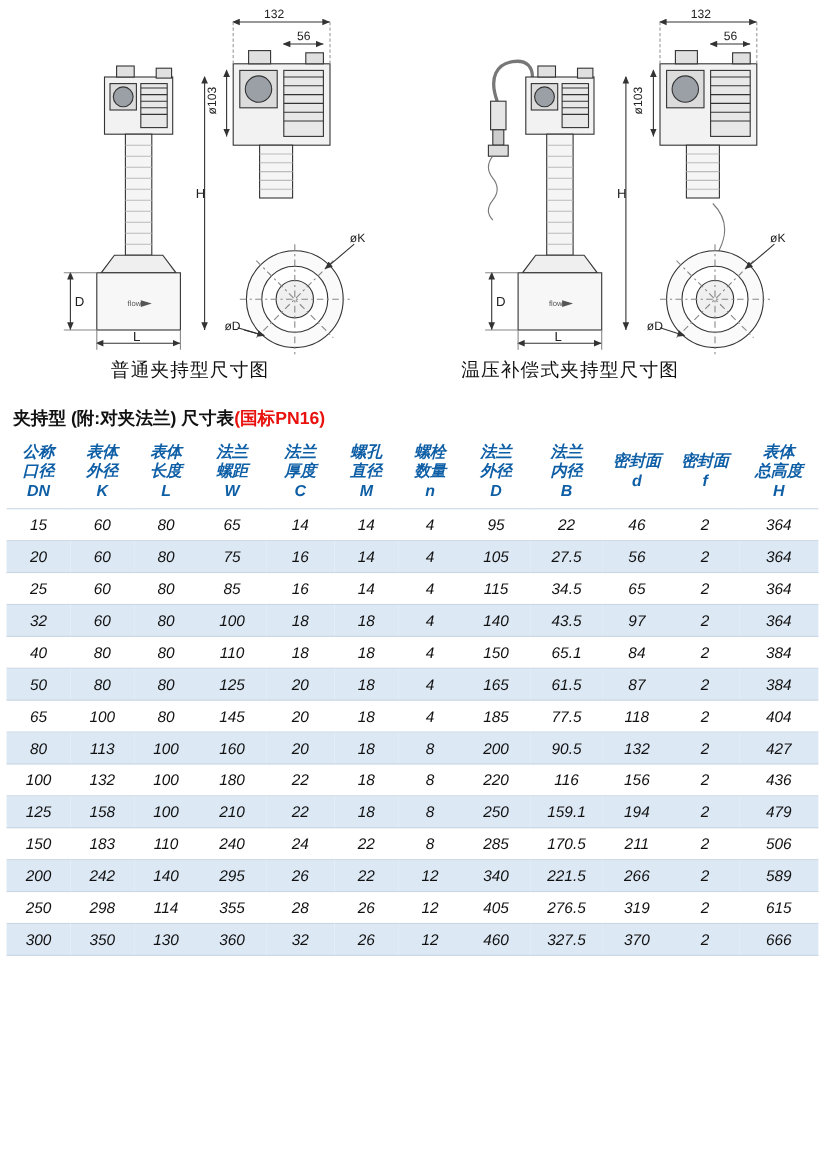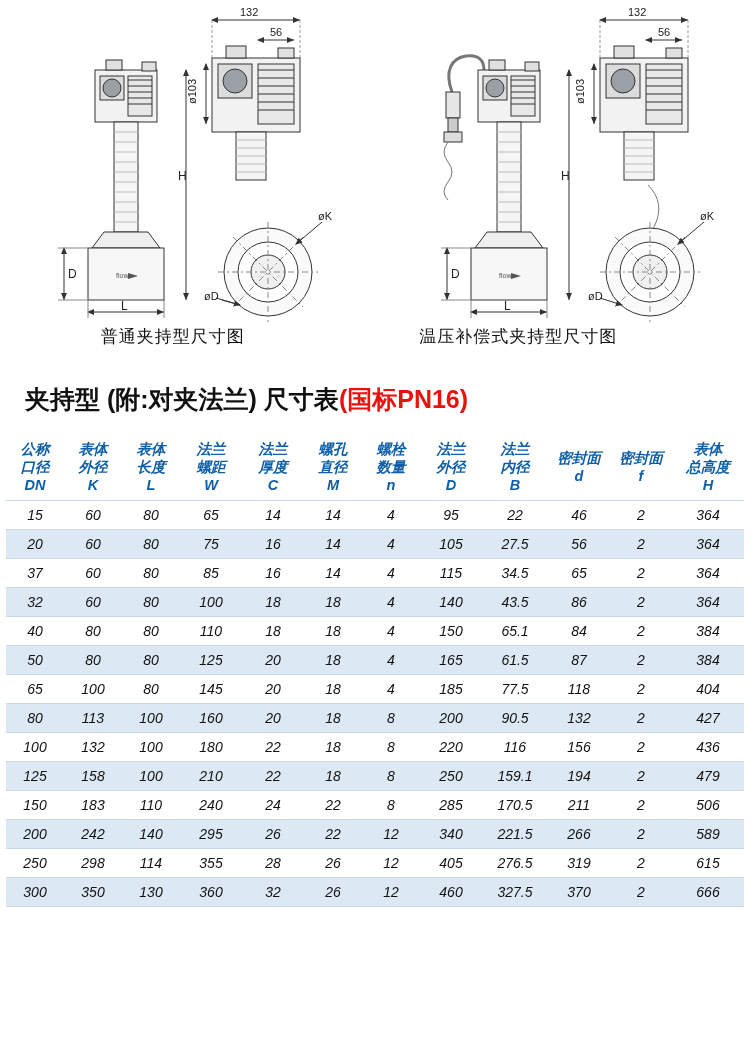--- a/index.html
+++ b/index.html
@@ -37,23 +37,23 @@
   .caption {
     width: 375px;
     text-align: center;
     font-size: 17px;
     color: #111;
     letter-spacing: 1px;
   }
 
   
   .table-heading {
-    margin: 13px;
+    margin: 0;
     padding: 10px 0 6px 12px;
-    font-size: 25px;
+    font-size: 16px;
     font-weight: bold;
     letter-spacing: 0px;
     color: #111;
     white-space: nowrap;
   }
   .table-heading .red {
     color: #e8120f;
   }
 
   
@@ -374,21 +374,21 @@
         <td>16</td>
         <td>14</td>
         <td>4</td>
         <td>105</td>
         <td>27.5</td>
         <td>56</td>
         <td>2</td>
         <td>364</td>
       </tr>
       <tr class="odd">
-        <td>37</td>
+        <td>25</td>
         <td>60</td>
         <td>80</td>
         <td>85</td>
         <td>16</td>
         <td>14</td>
         <td>4</td>
         <td>115</td>
         <td>34.5</td>
         <td>65</td>
         <td>2</td>
@@ -397,21 +397,21 @@
       <tr class="even">
         <td>32</td>
         <td>60</td>
         <td>80</td>
         <td>100</td>
         <td>18</td>
         <td>18</td>
         <td>4</td>
         <td>140</td>
         <td>43.5</td>
-        <td>86</td>
+        <td>97</td>
         <td>2</td>
         <td>364</td>
       </tr>
       <tr class="odd">
         <td>40</td>
         <td>80</td>
         <td>80</td>
         <td>110</td>
         <td>18</td>
         <td>18</td>

